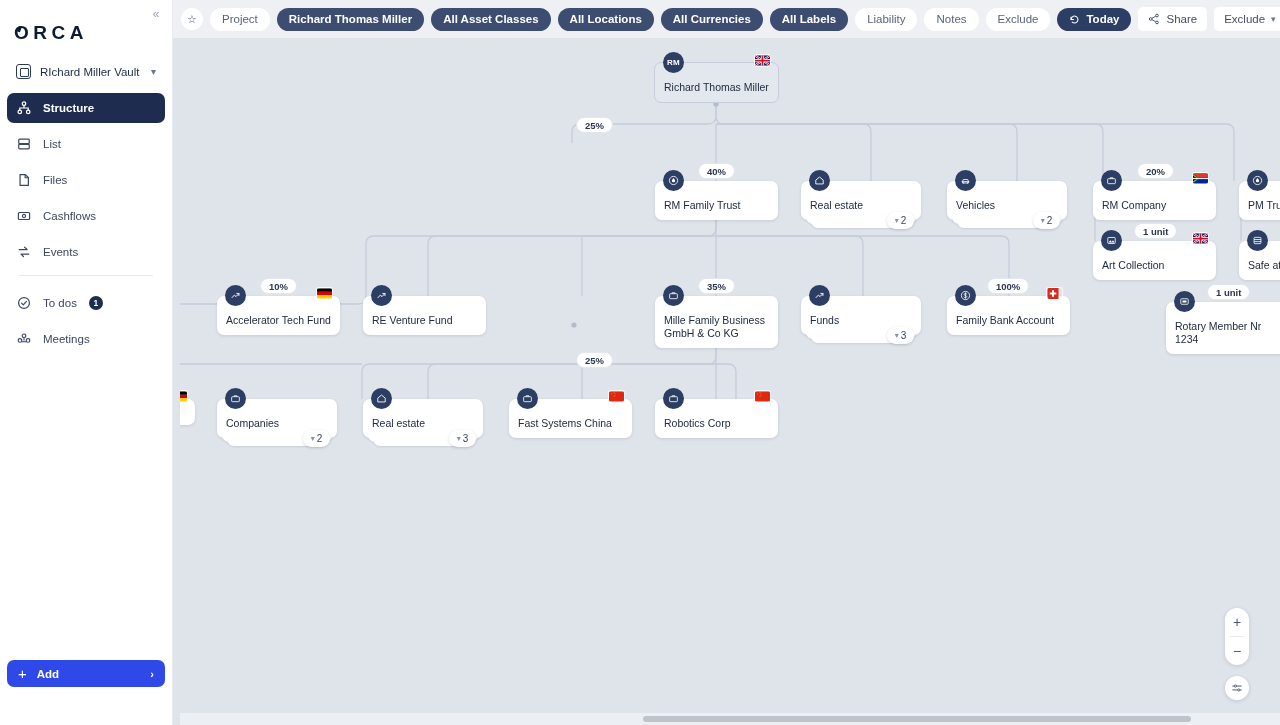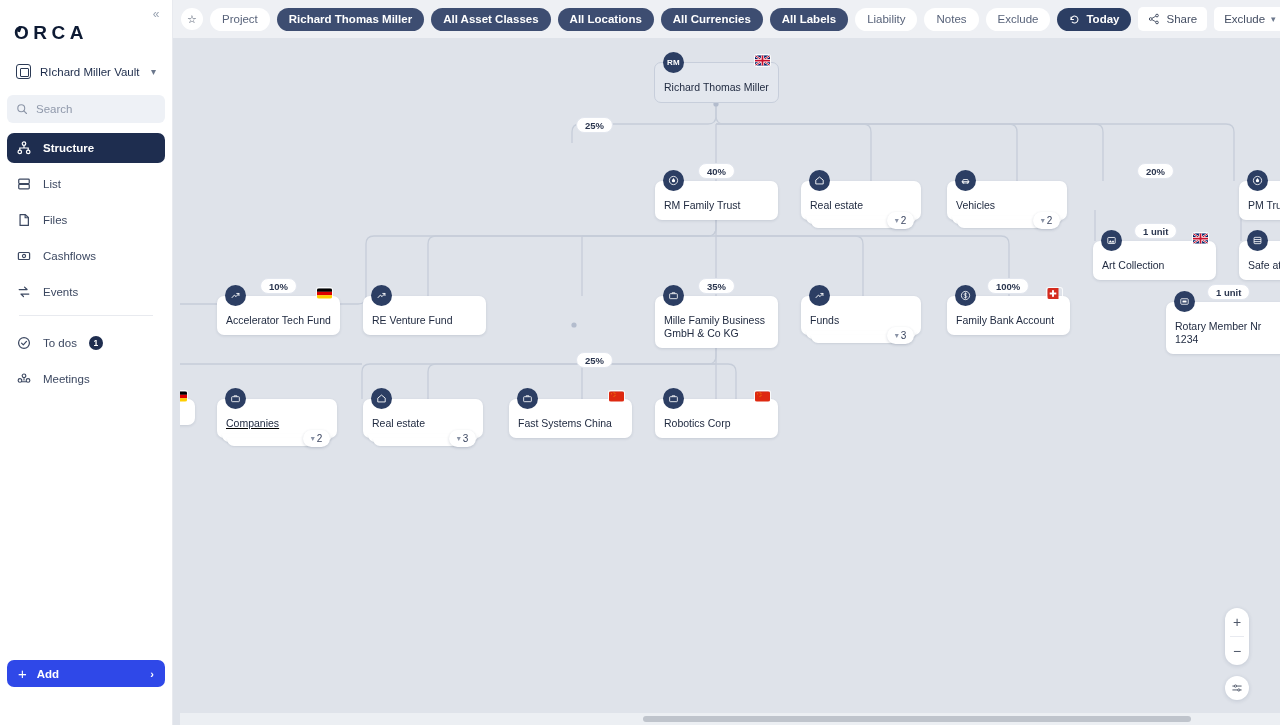--- a/index.html
+++ b/index.html
@@ -238,27 +238,20 @@
         </span>
         <span>ORCA</span>
     </div>
 
     <div class="vault-row">
       <span class="icon-sq"></span>
       <span class="vault-name">RIchard Miller Vault</span>
       <span class="chev-d">▾</span>
     </div>
 
-    <div class="search-box">
-      <svg width="12" height="12" viewBox="0 0 16 16">
-        <circle cx="7" cy="7" r="4.6" fill="none" stroke="#8d96a8" stroke-width="1.5"></circle>
-        <line x1="10.4" y1="10.4" x2="14" y2="14" stroke="#8d96a8" stroke-width="1.5" stroke-linecap="round"></line>
-      </svg>
-      <span class="ph">Search</span>
-    </div>
 
     <div class="nav">
 
       <div class="nav-item active">
         <svg width="14" height="14" viewBox="0 0 16 16">
           <circle cx="8" cy="3" r="2" fill="none" stroke="#fff" stroke-width="1.4"></circle>
           <circle cx="3.2" cy="12.5" r="2" fill="none" stroke="#fff" stroke-width="1.4"></circle>
           <circle cx="12.8" cy="12.5" r="2" fill="none" stroke="#fff" stroke-width="1.4"></circle>
           <path d="M8 5v3M8 8H3.2v2.5M8 8h4.8v2.5" fill="none" stroke="#fff" stroke-width="1.4"></path>
         </svg>
@@ -460,20 +453,40 @@
               <circle cx="10.8" cy="11.6" r=".9" fill="#fff"></circle>
             </svg>
         </div>
         <div class="node-label">Vehicles</div>
         <div class="count-badge">
           <span class="cv">▾</span>
             <span>2</span>
         </div>
       </div>
 
+      <div class="node" style="left:913px;top:143px;width:123px;">
+        <div class="node-icon">
+          <svg width="11" height="11" viewBox="0 0 16 16">
+              <rect x="2.4" y="5.4" width="11.2" height="7.2" rx="1" fill="none" stroke="#fff" stroke-width="1.2"></rect>
+              <path d="M6 5.4V4h4v1.4" fill="none" stroke="#fff" stroke-width="1.2"></path>
+            </svg>
+        </div>
+        <div class="flag">
+          <svg width="15" height="11" viewBox="0 0 60 40">
+              <rect width="60" height="40" fill="#002395"></rect>
+              <rect width="60" height="20" fill="#de3831"></rect>
+              <path d="M0 0l26 20L0 40z" fill="#007a4d"></path>
+              <path d="M0 4l22 16L0 36z" fill="#ffb612"></path>
+              <path d="M0 8l16 12L0 32z" fill="#000"></path>
+              <rect y="16" width="60" height="8" fill="#007a4d"></rect>
+              <rect y="18" width="60" height="4" fill="#fff"></rect>
+            </svg>
+        </div>
+        <div class="node-label">RM Company</div>
+      </div>
 
       <div class="node" style="left:1059px;top:143px;width:123px;">
         <div class="node-icon">
           <svg width="11" height="11" viewBox="0 0 16 16">
               <circle cx="8" cy="8" r="6" fill="none" stroke="#fff" stroke-width="1.2"></circle>
               <path d="M8 4.2c1.6 2 2.4 3 2.4 4.1A2.4 2.4 0 0 1 8 10.7 2.4 2.4 0 0 1 5.6 8.3c0-1.1.8-2.1 2.4-4.1z" fill="#fff"></path>
             </svg>
         </div>
         <div class="node-label">PM Trust</div>
       </div>
@@ -590,21 +603,21 @@
         <div class="flag">
           <svg width="15" height="11" viewBox="0 0 60 40">
               <rect width="60" height="13.3" fill="#000"></rect>
               <rect y="13.3" width="60" height="13.4" fill="#DD0000"></rect>
               <rect y="26.7" width="60" height="13.3" fill="#FFCE00"></rect>
             </svg>
         </div>
         <div class="node-label"></div>
       </div>
 
-      <div class="node stack" style="left:37px;top:361px;width:120px;text-decoration:underline;">
+      <div class="node stack" style="left:37px;top:361px;width:120px;">
         <div class="node-icon">
           <svg width="11" height="11" viewBox="0 0 16 16">
               <rect x="2.4" y="5.4" width="11.2" height="7.2" rx="1" fill="none" stroke="#fff" stroke-width="1.2"></rect>
               <path d="M6 5.4V4h4v1.4" fill="none" stroke="#fff" stroke-width="1.2"></path>
             </svg>
         </div>
         <div class="node-label">Companies</div>
         <div class="count-badge">
           <span class="cv">▾</span>
             <span>2</span>

